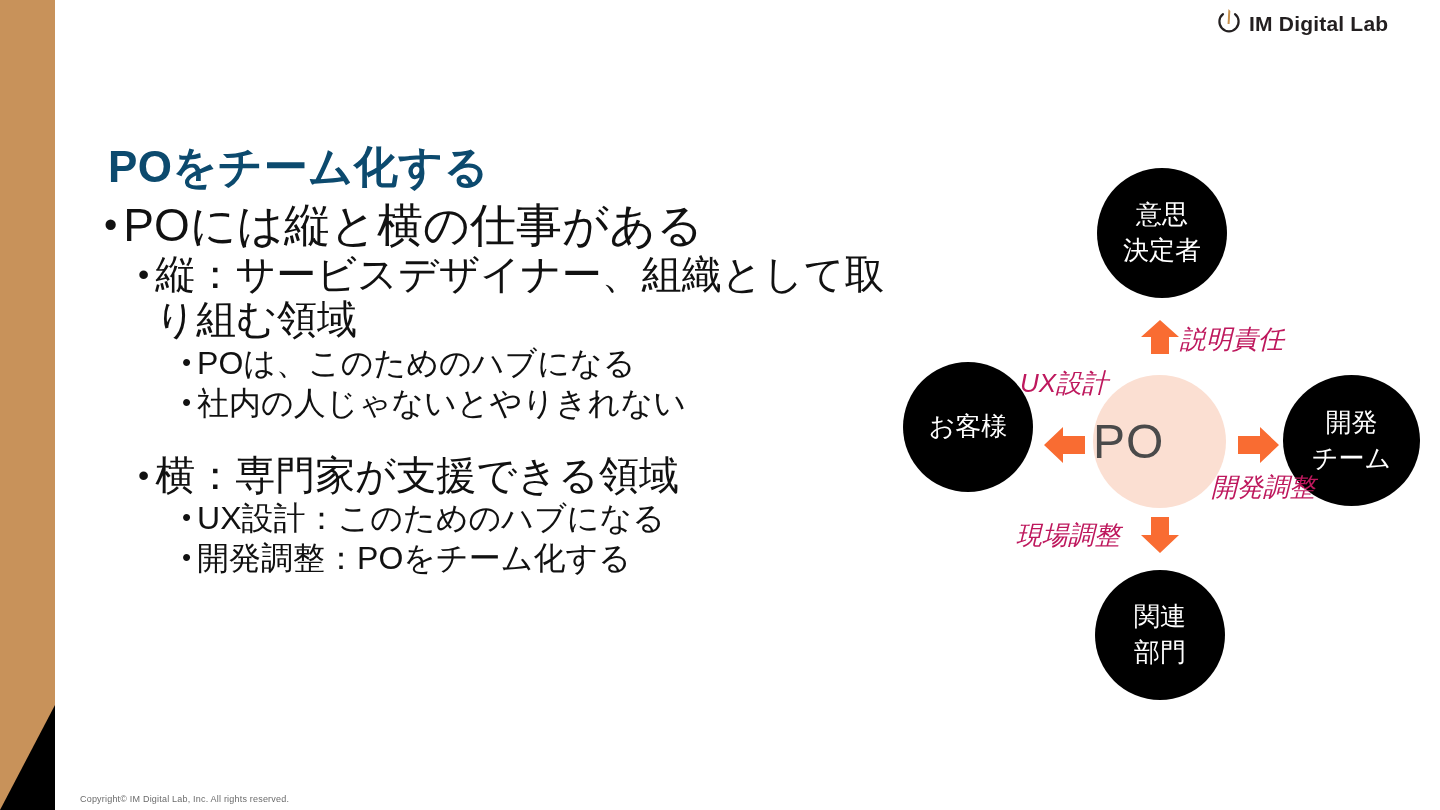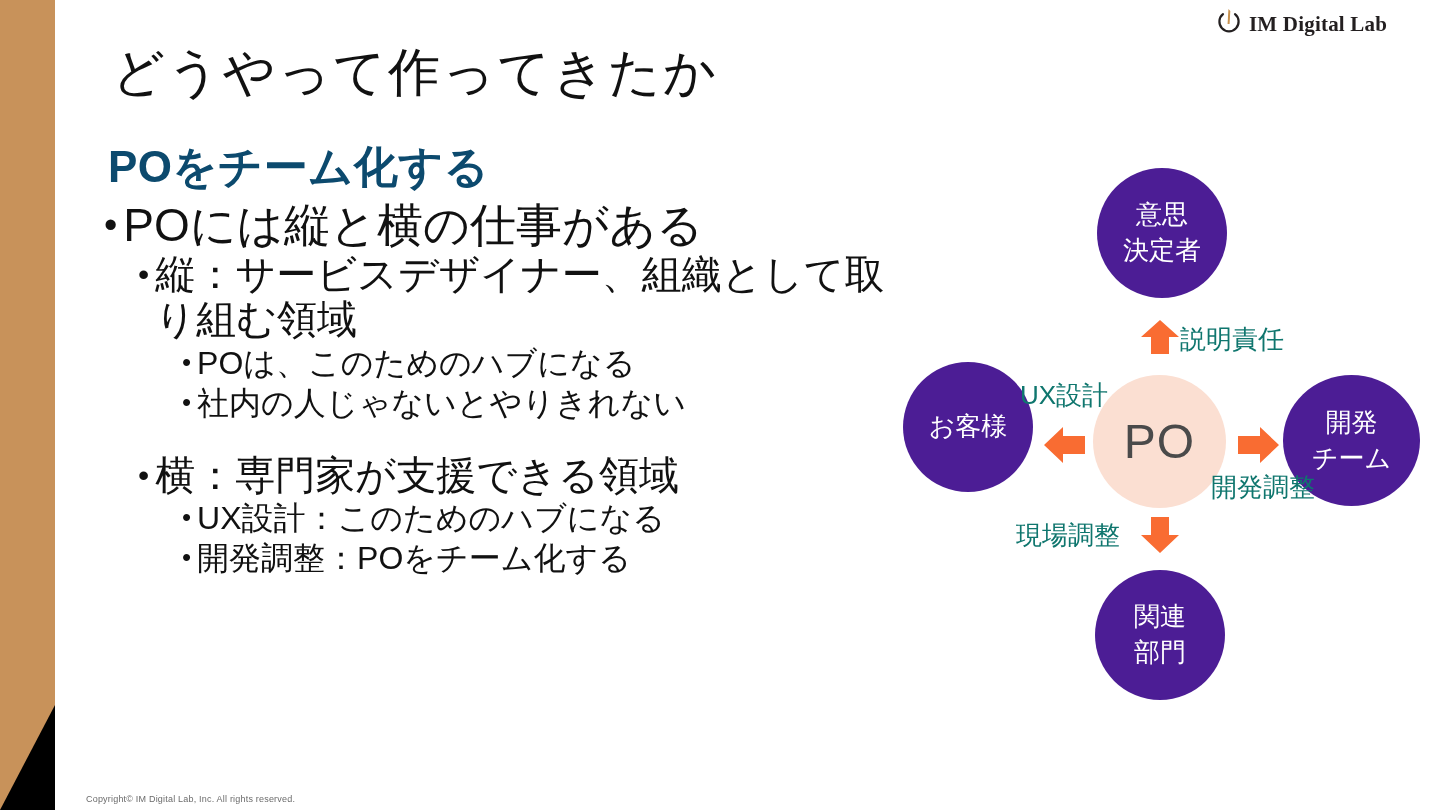--- a/index.html
+++ b/index.html
@@ -43,21 +43,20 @@
     display: flex;
     align-items: center;
     gap: 7px;
   }
   .logo-text {
     font-size: 21px;
     font-weight: bold;
     color: #231f20;
     letter-spacing: 0.2px;
     white-space: nowrap;
-    font-family: Liberation Serif, serif;
   }
 
   
   .title {
     position: absolute;
     left: 112px;
     top: 38px;
     font-size: 52px;
     color: #111111;
     letter-spacing: 2px;
@@ -115,21 +114,21 @@
   .diagram {
     position: absolute;
     left: 880px;
     top: 150px;
     width: 560px;
     height: 570px;
   }
   .node {
     position: absolute;
     border-radius: 50%;
-    background: #4c1d95;
+    background: #000000;
     color: #ffffff;
     display: flex;
     flex-direction: column;
     align-items: center;
     justify-content: center;
     font-size: 26px;
     line-height: 1.38;
     text-align: center;
   }
   .node-top    { left: 217px; top: 18px;  width: 130px; height: 130px; }
@@ -140,74 +139,72 @@
   .node-center {
     position: absolute;
     left: 213px;
     top: 225px;
     width: 133px;
     height: 133px;
     border-radius: 50%;
     background: #fbdfd2;
     display: flex;
     align-items: center;
-    justify-content: center;
     color: #4a4a4a;
     font-size: 48px;
     letter-spacing: 1px;
   }
 
   .arrow { position: absolute; }
   .arrow-up    { left: 260px; top: 168px; }
   .arrow-down  { left: 260px; top: 365px; }
   .arrow-left  { left: 163px; top: 275px; }
   .arrow-right { left: 357px; top: 275px; }
 
   .edge-label {
     position: absolute;
-    color: #0f766e;
+    color: #be185d;
     font-size: 26px;
     white-space: nowrap;
+    font-style: italic;
   }
   .lbl-accountability { left: 300px; top: 172px; }
-  .lbl-ux             { left: 140px; top: 228px; }
+  .lbl-ux             { left: 140px; top: 216px; }
   .lbl-devadjust      { left: 303px; top: 320px; margin-left: 28px; }
   .lbl-fieldadjust    { left: 136px; top: 368px; }
 
   
   .footer {
     position: absolute;
     left: 80px;
     top: 794px;
     font-size: 9px;
     color: #6b6b6b;
     letter-spacing: 0.2px;
     white-space: nowrap;
-    margin-left: 6px;
   }
 </style>
 </head>
 <body>
 
 <div id="slide">
 
   <div class="left-bar"></div>
   <div class="left-triangle"></div>
 
   <div class="logo">
     <span>
       <svg width="26" height="28" viewBox="0 0 26 28">
         <path d="M7.0 6.2 A9.6 9.6 0 1 0 19.0 6.2" fill="none" stroke="#231f20" stroke-width="2.2" stroke-linecap="round"></path>
         <path d="M12.4 1.0 L14.3 3.0 L13.6 16.0 L11.6 16.0 Z" fill="#c8924f"></path>
       </svg>
     </span>
     <span class="logo-text">IM Digital Lab</span>
   </div>
 
-  <div class="title">どうやって作ってきたか</div>
   <div class="subtitle">POをチーム化する</div>
 
   <div class="bullets">
     <div class="lvl1">
       <span class="dot">•</span>
       <span class="btxt">POには縦と横の仕事がある</span>
     </div>
     <div class="lvl2">
       <span class="dot">•</span>
       <span class="btxt">縦：サービスデザイナー、組織として取り組む領域</span>

